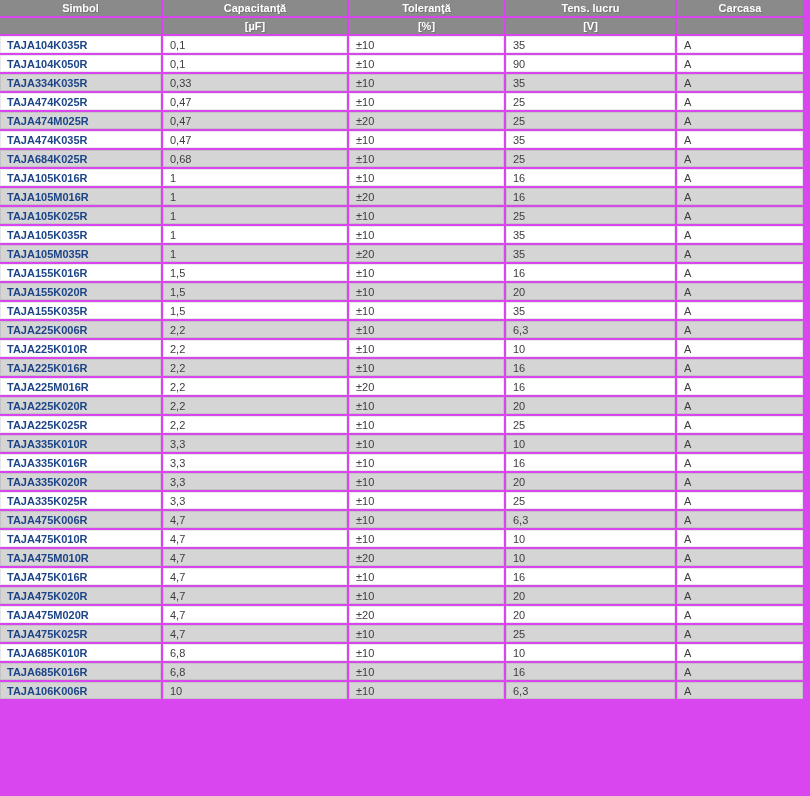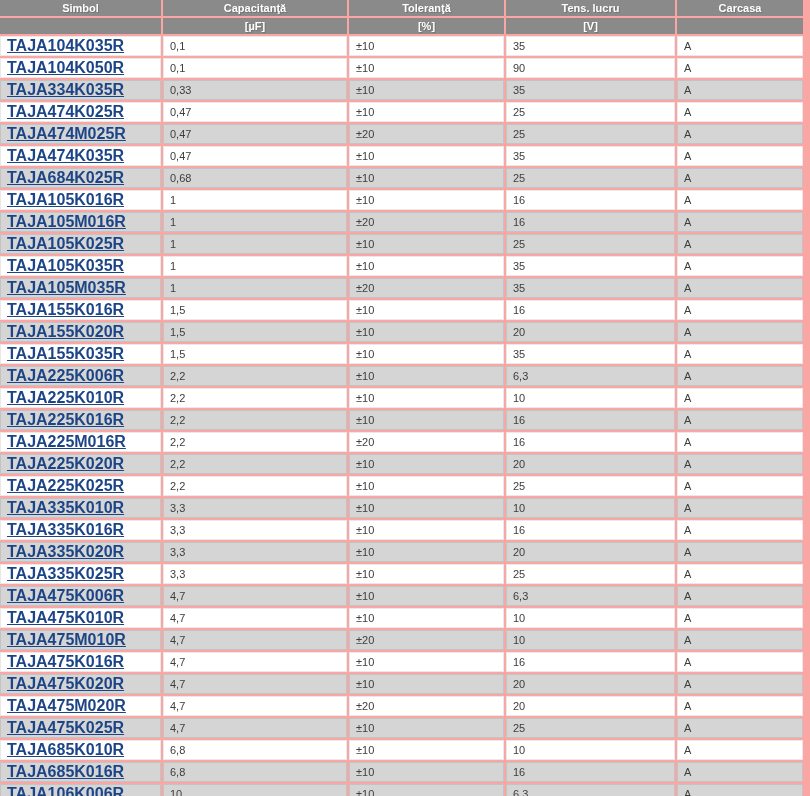--- a/index.html
+++ b/index.html
@@ -5,21 +5,21 @@
   html, body {
     margin: 0;
     padding: 0;
     background: #ffffff;
     font-family: "Liberation Sans", "DejaVu Sans", sans-serif;
   }
   .page {
     width: 810px;
     height: 796px;
     overflow: hidden;
-    background: #fca5a5;
+    background: #d946ef;
   }
   table.parts {
     border-collapse: separate;
     border-spacing: 2px;
     table-layout: fixed;
     width: 807px;
     margin: -2px 0 0 -2px;
   }
   table.parts th {
     background: #8a8a8a;
@@ -48,22 +48,21 @@
     background: #ffffff;
     border: 1px solid #e9e9e9;
   }
   tr.row-gray td {
     background: #d5d5d5;
     border: 1px solid #c3c3c3;
   }
   a.symbol-link {
     color: #1c4587;
     font-weight: bold;
-    text-decoration: underline;
-    font-size: 16px;
+    font-size: 11px;
     cursor: pointer;
   }
 </style>
 </head>
 <body>
 
 <div class="page">
   <table class="parts">
     <colgroup>
       <col style="width:161px">

